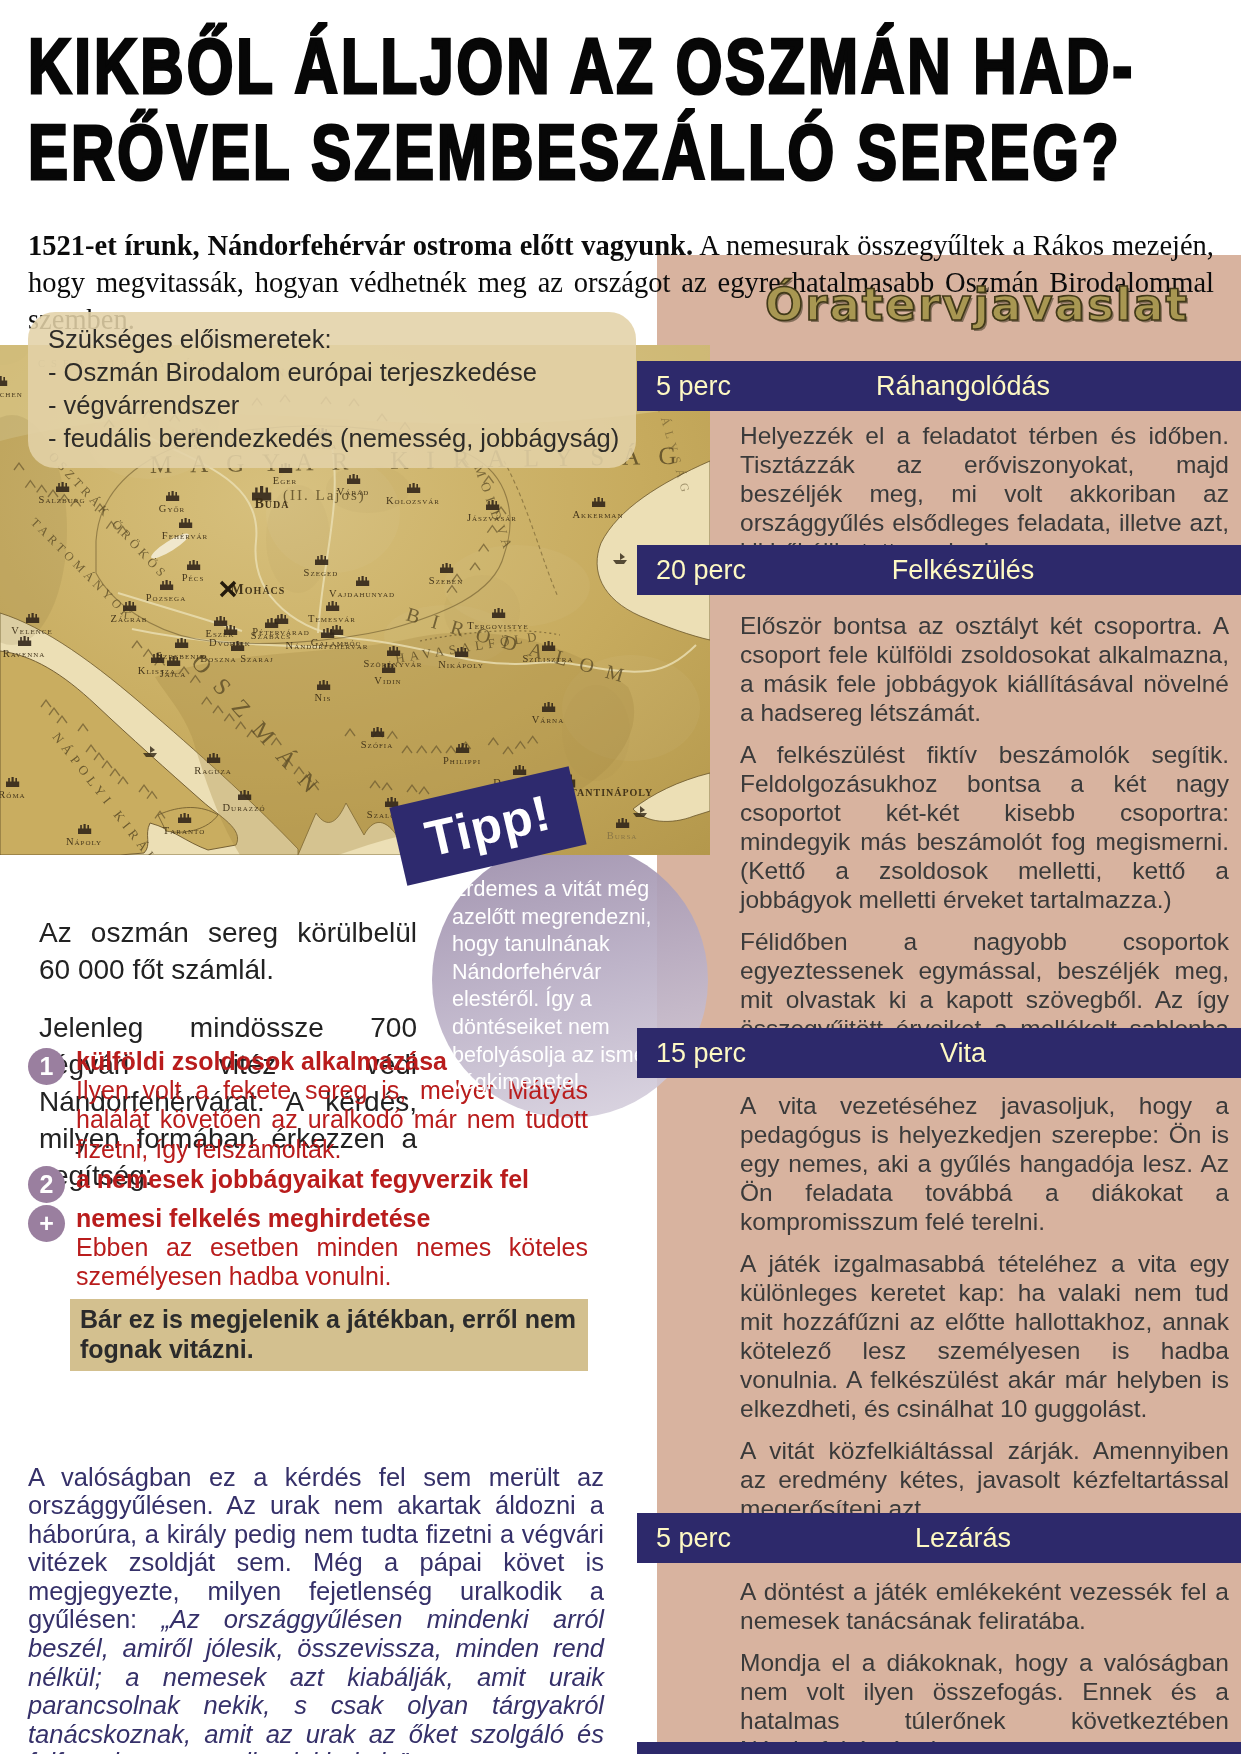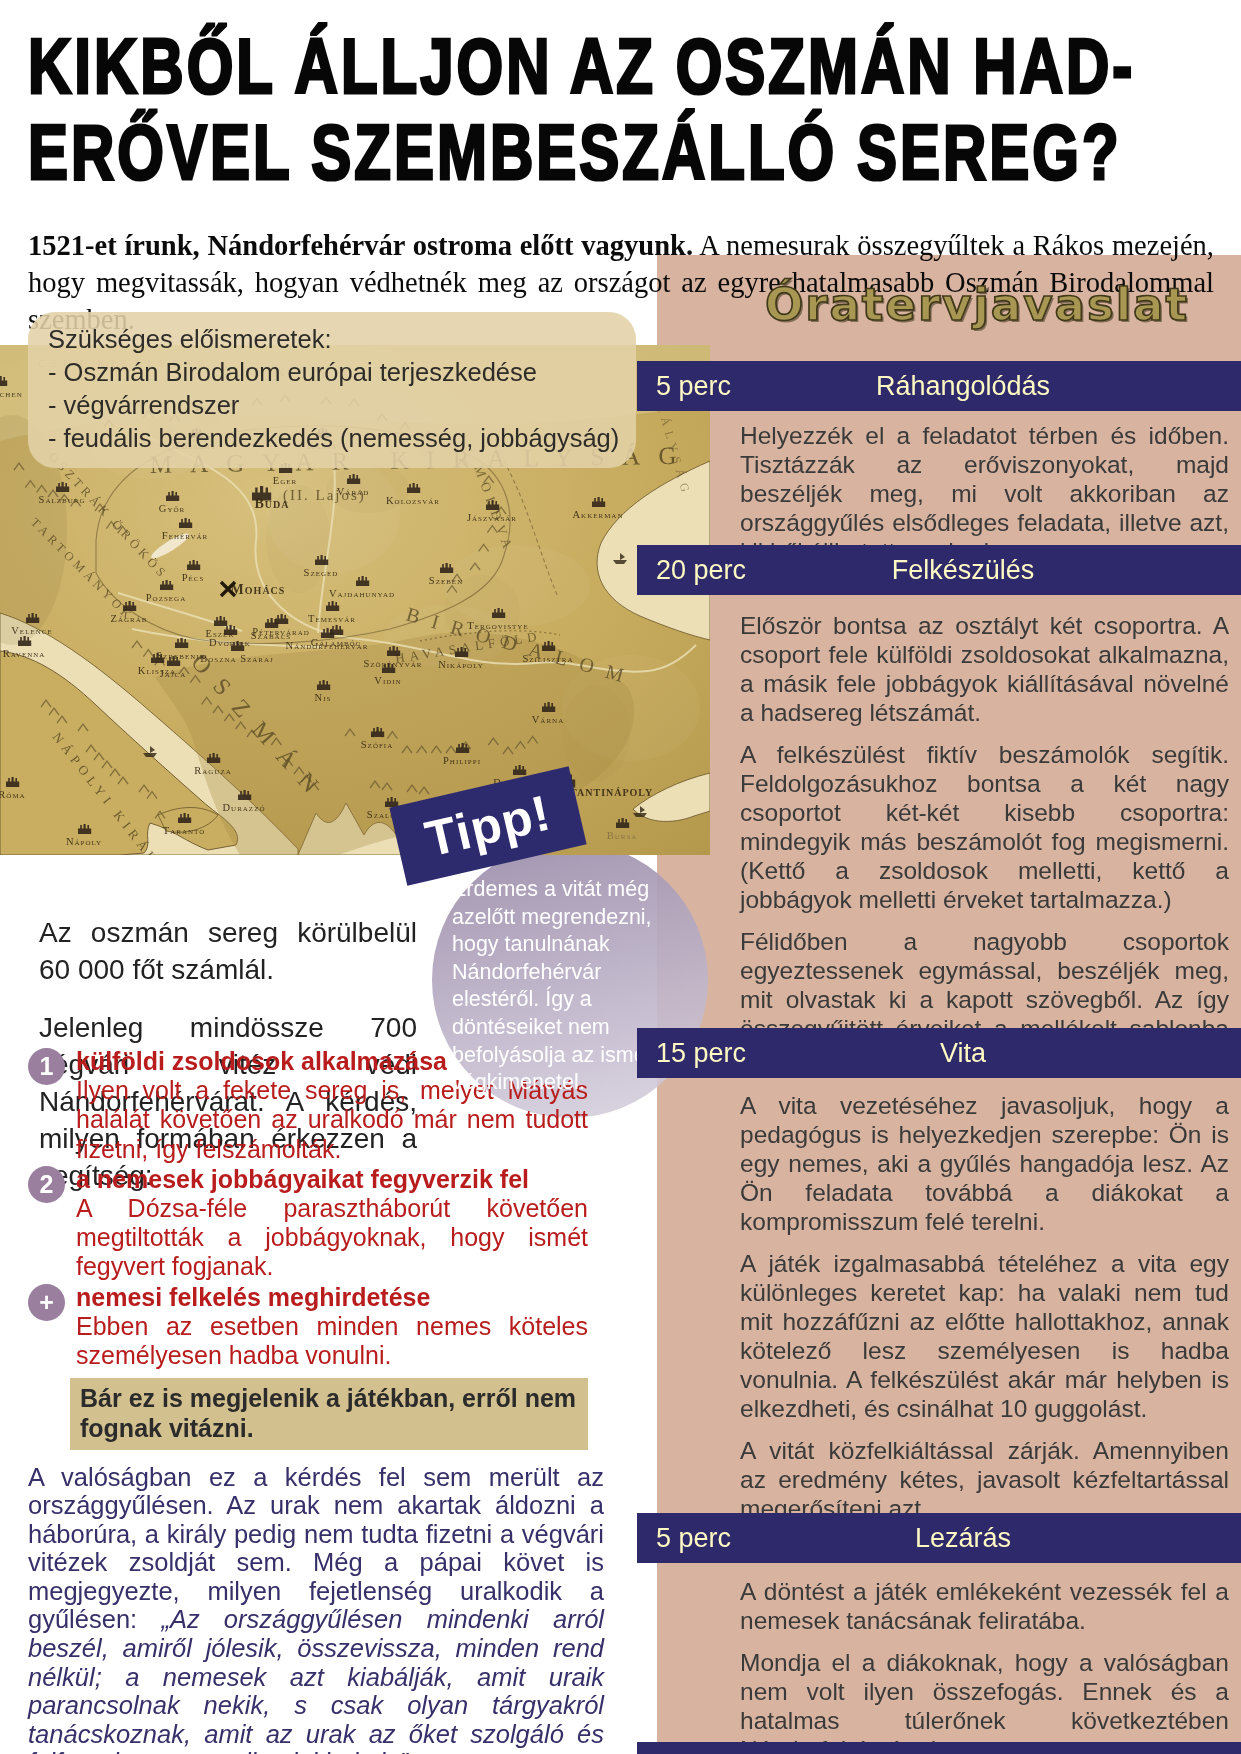--- a/index.html
+++ b/index.html
@@ -367,21 +367,20 @@
       <div class="mark">1</div>
       <div class="otext">
         <span class="ot">külföldi zsoldosok alkalmazása</span>
         <span>Ilyen volt a fekete sereg is, melyet Mátyás halálát követően az uralkodó már nem tudott fizetni, így felszámolták.</span>
       </div>
     </div>
     <div class="opt">
       <div class="mark">2</div>
       <div class="otext">
         <span class="ot">a nemesek jobbágyaikat fegyverzik fel</span>
-        <span>A Dózsa-féle parasztháborút követően megtiltották a jobbágyoknak, hogy ismét fegyvert fogjanak.</span>
       </div>
     </div>
     <div class="opt">
       <div class="mark">+</div>
       <div class="otext">
         <span class="ot">nemesi felkelés meghirdetése</span>
         <span>Ebben az esetben minden nemes köteles személyesen hadba vonulni.</span>
       </div>
     </div>
     <div class="note">Bár ez is megjelenik a játékban, erről nem fognak vitázni.</div>

